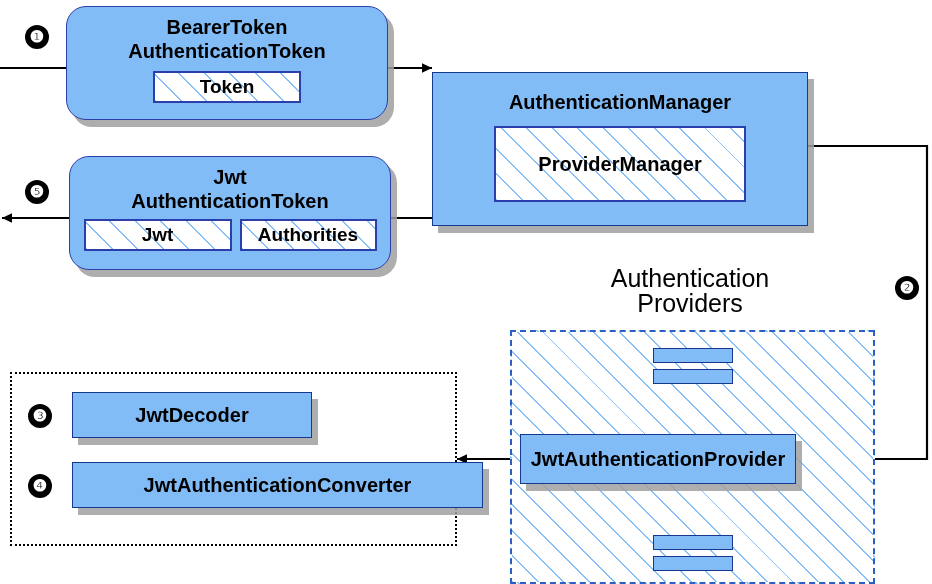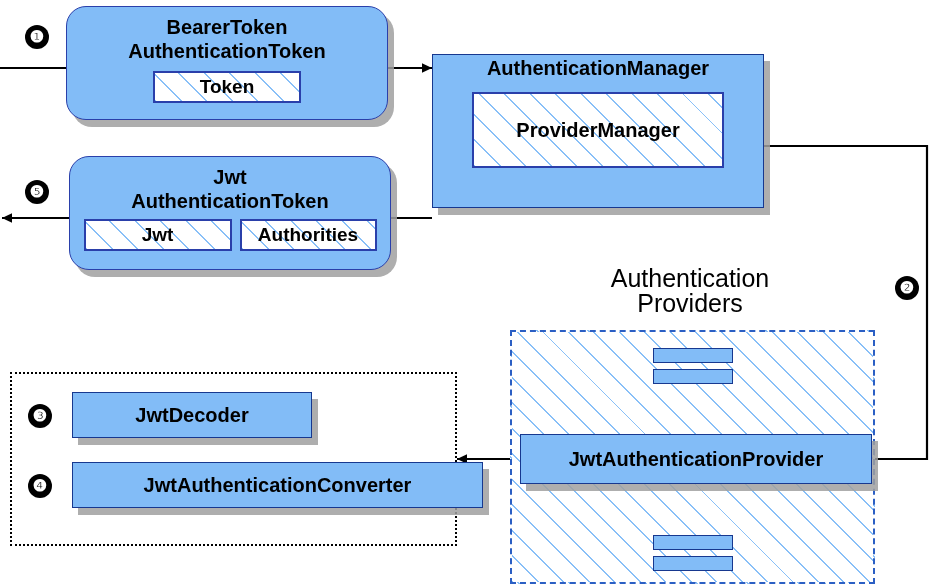--- a/index.html
+++ b/index.html
@@ -174,34 +174,34 @@
 
   <div class="node token-box" style="left:69px; top:156px; width:322px; height:114px;">
     <div class="token-title">Jwt
 AuthenticationToken</div>
     <div style="display:flex; gap:8px; margin-top:6px;">
       <div class="slot hatch" style="width:148px; height:32px;">Jwt</div>
       <div class="slot hatch" style="width:137px; height:32px;">Authorities</div>
     </div>
   </div>
 
-  <div class="node rect-box" style="left:432px; top:54px; width:332px; height:154px; padding-top:2px;">
+  <div class="node rect-box" style="left:432px; top:72px; width:376px; height:154px; padding-top:18px;">
     <div class="rect-title">AuthenticationManager</div>
     <div class="slot hatch" style="width:252px; height:76px; margin:12px auto 0 auto; font-size:20px;">ProviderManager</div>
   </div>
 
   <div class="group-label" style="left:560px; top:266px; width:260px;">Authentication
 Providers</div>
 
   <div class="dashed-blue hatch" style="left:510px; top:330px; width:365px; height:254px;"></div>
 
   <div class="bar" style="left:653px; top:348px; width:80px; height:15px;"></div>
   <div class="bar" style="left:653px; top:369px; width:80px; height:15px;"></div>
 
-  <div class="node rect-box" style="left:520px; top:434px; width:352px; height:50px; display:flex; align-items:center; justify-content:center;">
+  <div class="node rect-box" style="left:520px; top:434px; width:276px; height:50px; display:flex; align-items:center; justify-content:center;">
     <div class="rect-title">JwtAuthenticationProvider</div>
   </div>
 
   <div class="bar" style="left:653px; top:535px; width:80px; height:15px;"></div>
   <div class="bar" style="left:653px; top:556px; width:80px; height:15px;"></div>
 
   <div class="dotted-black" style="left:10px; top:372px; width:447px; height:174px;"></div>
 
   <div class="node rect-box" style="left:72px; top:392px; width:240px; height:46px; display:flex; align-items:center; justify-content:center;">
     <div class="rect-title">JwtDecoder</div>

